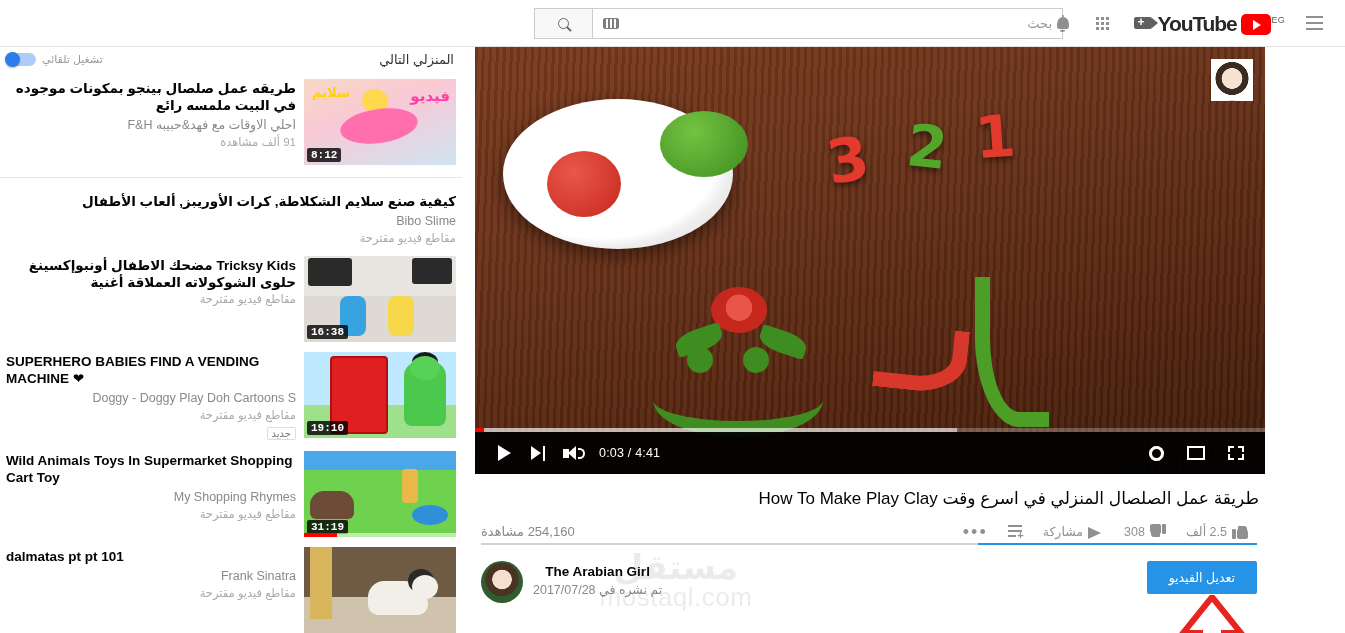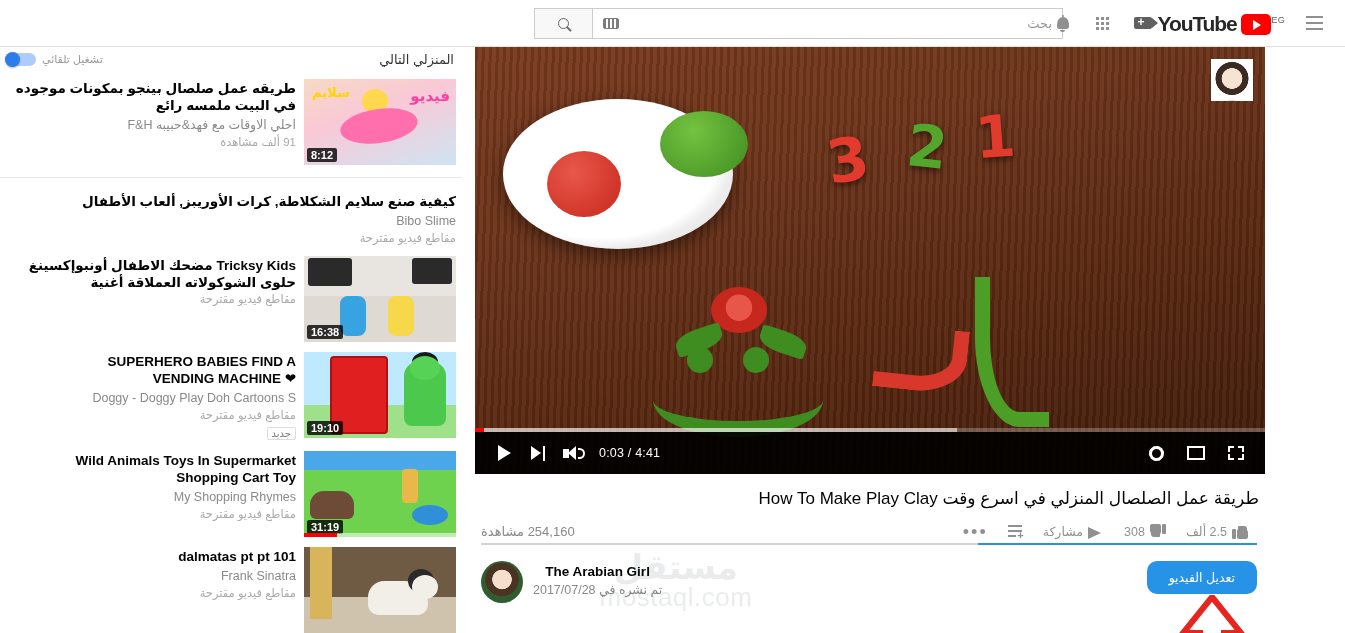--- a/index.html
+++ b/index.html
@@ -94,28 +94,28 @@
                    background:#2b7de9; top:-1px; left:-1px;
                    box-shadow: 0 1px 2px rgba(0,0,0,.3); }
 
   .sb-item { display: flex; gap: 8px; padding: 4px 6px 6px 6px; cursor: pointer;
              direction: rtl; }
   .sb-item.divider { border-top: 1px solid #e8e8e8; padding-top: 14px; margin-top: 6px;}
   .thumb { position: relative; width: 152px; height: 86px; flex: 0 0 152px;
            background: #1c1c1c; overflow: hidden; }
   .dur { position: absolute; bottom: 3px; left: 3px; background: rgba(0,0,0,.8);
          color: #fff; font-size: 11px; font-weight: bold; padding: 1px 4px;
-         border-radius: 2px; font-family: Liberation Sans, sans-serif; }
+         border-radius: 2px; font-family: Liberation Mono, monospace; }
   .watched { position: absolute; bottom: 0; left: 0; width: 100%; height: 4px;
              background: rgba(255,255,255,.55); }
   .watched i { display:block; height: 100%; background: #ff0000; float: left; }
   .meta { flex: 1; text-align: right; padding-top: 1px; overflow: hidden; }
   .vt { font-size: 13.5px; color: #030303; font-weight: bold; line-height: 17px;
         max-height: 34px; overflow: hidden; }
-  .vt.ltr { direction: ltr; text-align: right; margin-left: 44px; }
+  .vt.ltr { direction: ltr; text-align: left; }
   .ch { font-size: 12.5px; color: #898989; line-height: 18px; margin-top: 2px; }
   .sug { font-size: 11.5px; color: #aaaaaa; line-height: 16px; }
   .views { font-size: 11.5px; color: #aaaaaa; line-height: 16px; }
   .badge-new { display: inline-block; font-size: 10px; color: #777; border: 1px solid #ddd;
                padding: 0 4px; border-radius: 2px; margin-top: 3px; }
 
   
   .art1 { position:absolute; inset:0; background:
       linear-gradient(160deg,#f7d9c4 0%,#f9c9d6 40%,#cfe4f2 100%); }
   .art1::after { content:""; position:absolute; width:78px;height:34px;left:36px;top:30px;
@@ -292,21 +292,21 @@
   .row3 { display:flex; align-items:flex-start; justify-content:space-between;
           padding: 16px 6px 0 4px; position: relative; }
   .chan { display:flex; align-items:flex-start; gap: 10px; direction: rtl; }
   .chan-av { width: 42px; height: 42px; border-radius: 50%;
              background: radial-gradient(circle at 50% 44%, #f6e0cd 0 30%, #4a3322 32% 52%, #2f5d2f 54% 100%);
              flex: 0 0 42px; }
   .chan-txt { text-align: center; padding-top: 2px; }
   .chan-name { font-size: 13.5px; color: #030303; font-weight: bold; line-height: 18px; }
   .chan-date { font-size: 12.5px; color: #898989; line-height: 18px; }
   .edit-btn { background: #2793e6; color: #fff; font-size: 12.5px; border: none;
-              padding: 9px 22px; cursor: pointer; border-radius: 10px; font-family: inherit; }
+              padding: 9px 22px; cursor: pointer; border-radius: 2px; font-family: inherit; }
 
   
   .watermark { position:absolute; left: 96px; top: 505px; width: 210px; text-align:center;
                pointer-events:none; user-select:none; opacity:.10; }
   .wm-ar { font-size: 34px; color:#3b4a52; font-weight:bold; line-height: 30px; }
   .wm-en { font-size: 26px; color:#3b4a52; line-height: 30px; letter-spacing:.5px; }
 
   
   .anno { position: absolute; pointer-events: none; }
   .arrow-up    { left: 704px; top: 548px; width: 66px; height: 85px; }

